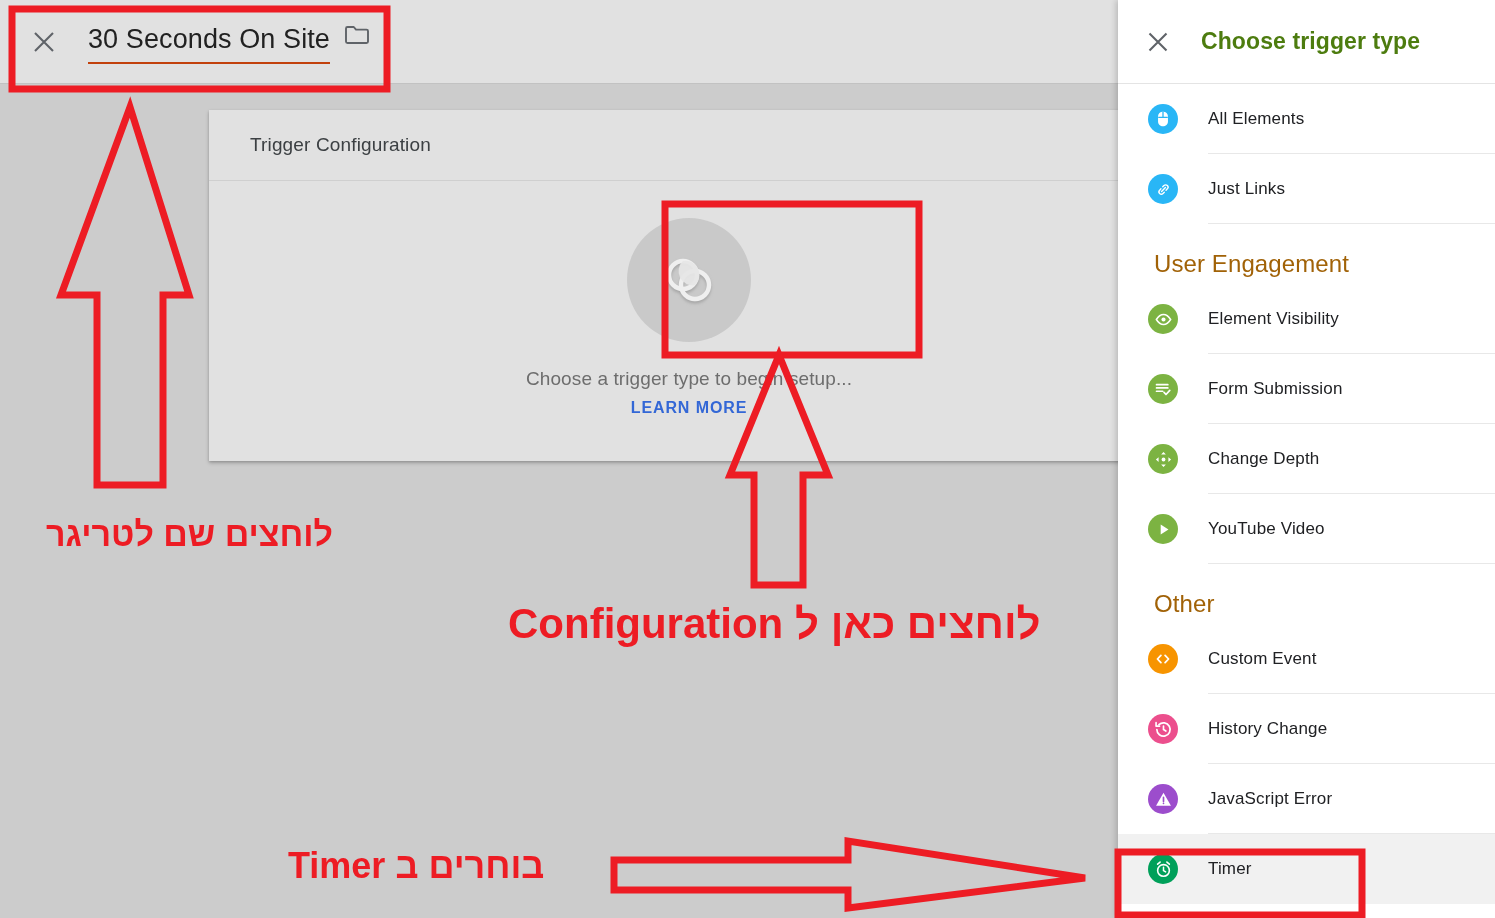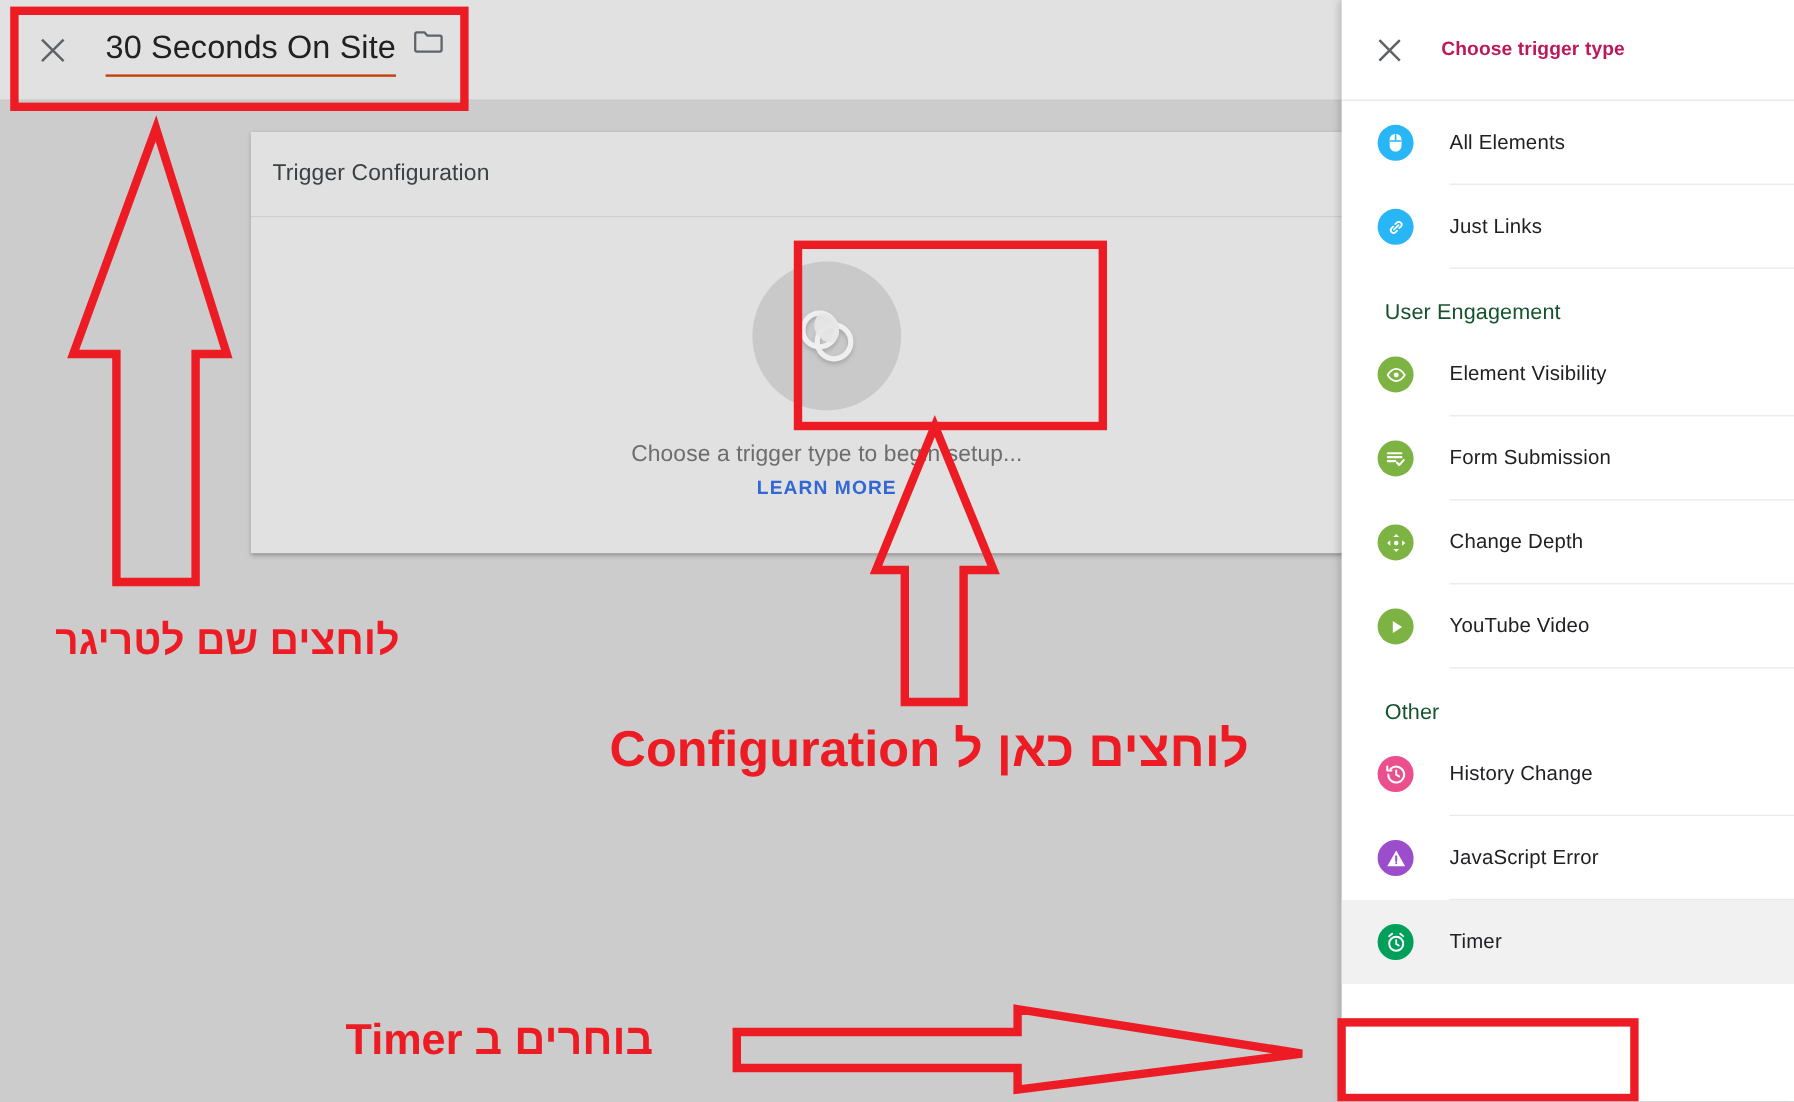--- a/index.html
+++ b/index.html
@@ -82,21 +82,21 @@
     width: 960px;
     height: 351px;
     background: #e1e1e1;
     box-shadow: 0 2px 4px rgba(0,0,0,0.22), 0 1px 2px rgba(0,0,0,0.12);
   }
   .config-card-header {
     height: 71px;
     border-bottom: 1px solid #cfcfcf;
     display: flex;
     align-items: center;
-    padding-left: 18px;
+    padding-left: 41px;
     box-sizing: border-box;
   }
   .config-card-header-title {
     font-size: 19px;
     color: #3c4043;
     letter-spacing: 0.15px;
   }
   .config-card-body {
     height: 279px;
     display: flex;
@@ -150,23 +150,23 @@
     box-sizing: border-box;
   }
   .rp-close {
     margin-left: 27px;
     width: 26px; height: 26px;
     cursor: pointer;
   }
   .rp-close svg { display: block; }
   .rp-title {
     margin-left: 30px;
-    font-size: 16px;
+    font-size: 23px;
     font-weight: bold;
-    color: #be185d;
+    color: #4d7c0f;
     letter-spacing: 0.1px;
   }
   .rp-list {
     position: relative;
   }
   .rp-row {
     display: flex;
     align-items: center;
     height: 70px;
     cursor: pointer;
@@ -193,22 +193,22 @@
     box-sizing: border-box;
     border-bottom: 1px solid #e8e8e8;
   }
   .rp-row.nodivider .rp-label-cell { border-bottom: none; }
   .rp-label {
     font-size: 17px;
     color: #202124;
     letter-spacing: 0.15px;
   }
   .rp-section {
-    font-size: 18px;
-    color: #14532d;
+    font-size: 24px;
+    color: #a16207;
     padding: 26px 16px 6px 36px;
     letter-spacing: 0.1px;
   }
 
   
   .overlay {
     position: absolute;
     left: 0; top: 0;
     width: 1495px;
     height: 918px;
@@ -342,20 +342,30 @@
             <svg width="17" height="17" viewBox="0 0 24 24">
               <path d="M8 4.8l11 7.2-11 7.2z" fill="#fff"></path>
             </svg>
           </span>
           <span class="rp-label-cell">
             <span class="rp-label">YouTube Video</span>
           </span>
         </div>
         <div class="rp-section">Other</div>
         <div class="rp-row">
+          <span class="ic" style="background: rgb(247, 148, 0);">
+            <svg width="18" height="18" viewBox="0 0 24 24">
+              <path d="M9.2 7.2L4.6 12l4.6 4.8M14.8 7.2L19.4 12l-4.6 4.8" stroke="#fff" fill="none" stroke-width="2.4" stroke-linecap="round" stroke-linejoin="round"></path>
+            </svg>
+          </span>
+          <span class="rp-label-cell">
+            <span class="rp-label">Custom Event</span>
+          </span>
+        </div>
+        <div class="rp-row">
           <span class="ic" style="background: rgb(236, 79, 141);">
             <svg width="19" height="19" viewBox="0 0 24 24">
               <path d="M3.6 12a8.4 8.4 0 1 0 2.6-6.1" stroke="#fff" fill="none" stroke-width="2.1" stroke-linecap="round"></path>
               <path d="M2.6 3.4v4.4h4.4" stroke="#fff" fill="none" stroke-width="2.1" stroke-linecap="round" stroke-linejoin="round"></path>
               <path d="M12 7.6V12l3 1.9" stroke="#fff" fill="none" stroke-width="2.1" stroke-linecap="round"></path>
             </svg>
           </span>
           <span class="rp-label-cell">
             <span class="rp-label">History Change</span>
           </span>

